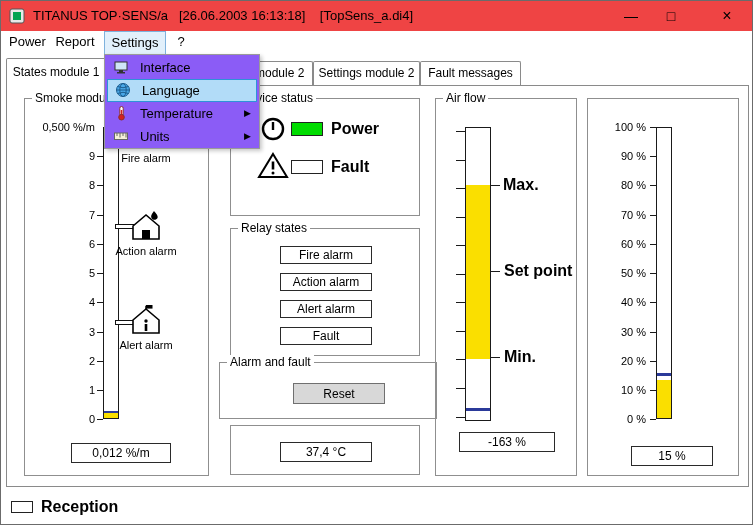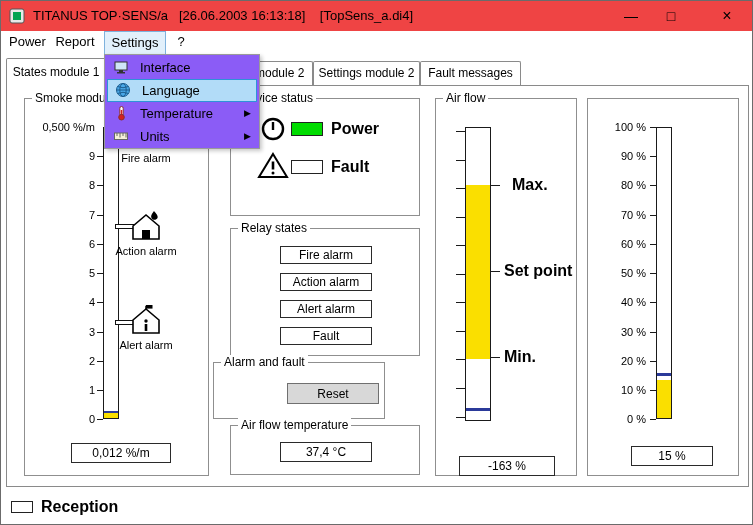--- a/index.html
+++ b/index.html
@@ -166,27 +166,26 @@
     </div>
 
     <div class="groupbox" style="left:223px;top:142px;width:190px;height:128px;">
       <span class="legend">Relay states</span>
       <div class="rbtn" style="left:49px;top:17px;width:92px;height:18px;">Fire alarm</div>
       <div class="rbtn" style="left:49px;top:44px;width:92px;height:18px;">Action alarm</div>
       <div class="rbtn" style="left:49px;top:71px;width:92px;height:18px;">Alert alarm</div>
       <div class="rbtn" style="left:49px;top:98px;width:92px;height:18px;">Fault</div>
     </div>
 
-    <div class="groupbox" style="left:206px;top:276px;width:172px;height:57px;text-decoration:underline;">
+    <div class="groupbox" style="left:212px;top:276px;width:218px;height:57px;text-decoration:underline;">
       <span class="legend">Alarm and fault</span>
       <div class="rbtn reset" style="left:49px;top:20px;width:92px;height:21px;margin-left:24px;">Reset</div>
     </div>
 
     <div class="groupbox" style="left:223px;top:339px;width:190px;height:50px;">
-      <span class="legend">Air flow temperature</span>
       <div class="vbox" style="left:49px;top:16px;width:92px;height:20px;">37,4 °C</div>
     </div>
 
     <div class="groupbox" style="left:428px;top:12px;width:142px;height:378px;">
       <span class="legend">Air flow</span>
 
       <span class="tick" style="left:20px;top:32px;width:9px;"></span>
       <span class="tick" style="left:20px;top:61px;width:9px;"></span>
       <span class="tick" style="left:20px;top:89px;width:9px;"></span>
       <span class="tick" style="left:20px;top:118px;width:9px;"></span>
@@ -197,27 +196,27 @@
       <span class="tick" style="left:20px;top:260px;width:9px;"></span>
       <span class="tick" style="left:20px;top:289px;width:9px;"></span>
       <span class="tick" style="left:20px;top:318px;width:9px;"></span>
 
       <div class="gauge" style="left:29px;top:28px;width:26px;height:294px;">
         <span class="fill-y" style="top:57px;height:174px;"></span>
         <span class="fill-b" style="top:280px;height:3px;"></span>
       </div>
 
       <span class="tick" style="left:55px;top:86px;width:9px;"></span>
-      <span class="mlabel" style="left:76px;top:79px;">Max.</span>
+      <span class="mlabel" style="left:67px;top:79px;">Max.</span>
       <span class="tick" style="left:55px;top:172px;width:9px;"></span>
       <span class="mlabel" style="left:68px;top:165px;">Set point</span>
       <span class="tick" style="left:55px;top:258px;width:9px;"></span>
       <span class="mlabel" style="left:68px;top:251px;">Min.</span>
 
-      <div class="vbox" style="left:23px;top:357px;width:96px;height:20px;">-163 %</div>
+      <div class="vbox" style="left:23px;top:333px;width:96px;height:20px;">-163 %</div>
     </div>
 
     <div class="groupbox" style="left:580px;top:12px;width:152px;height:378px;">
 
       <span class="tick" style="left:62px;top:28px;width:6px;"></span>
       <span class="tick" style="left:62px;top:57px;width:6px;"></span>
       <span class="tick" style="left:62px;top:86px;width:6px;"></span>
       <span class="tick" style="left:62px;top:116px;width:6px;"></span>
       <span class="tick" style="left:62px;top:145px;width:6px;"></span>
       <span class="tick" style="left:62px;top:174px;width:6px;"></span>

